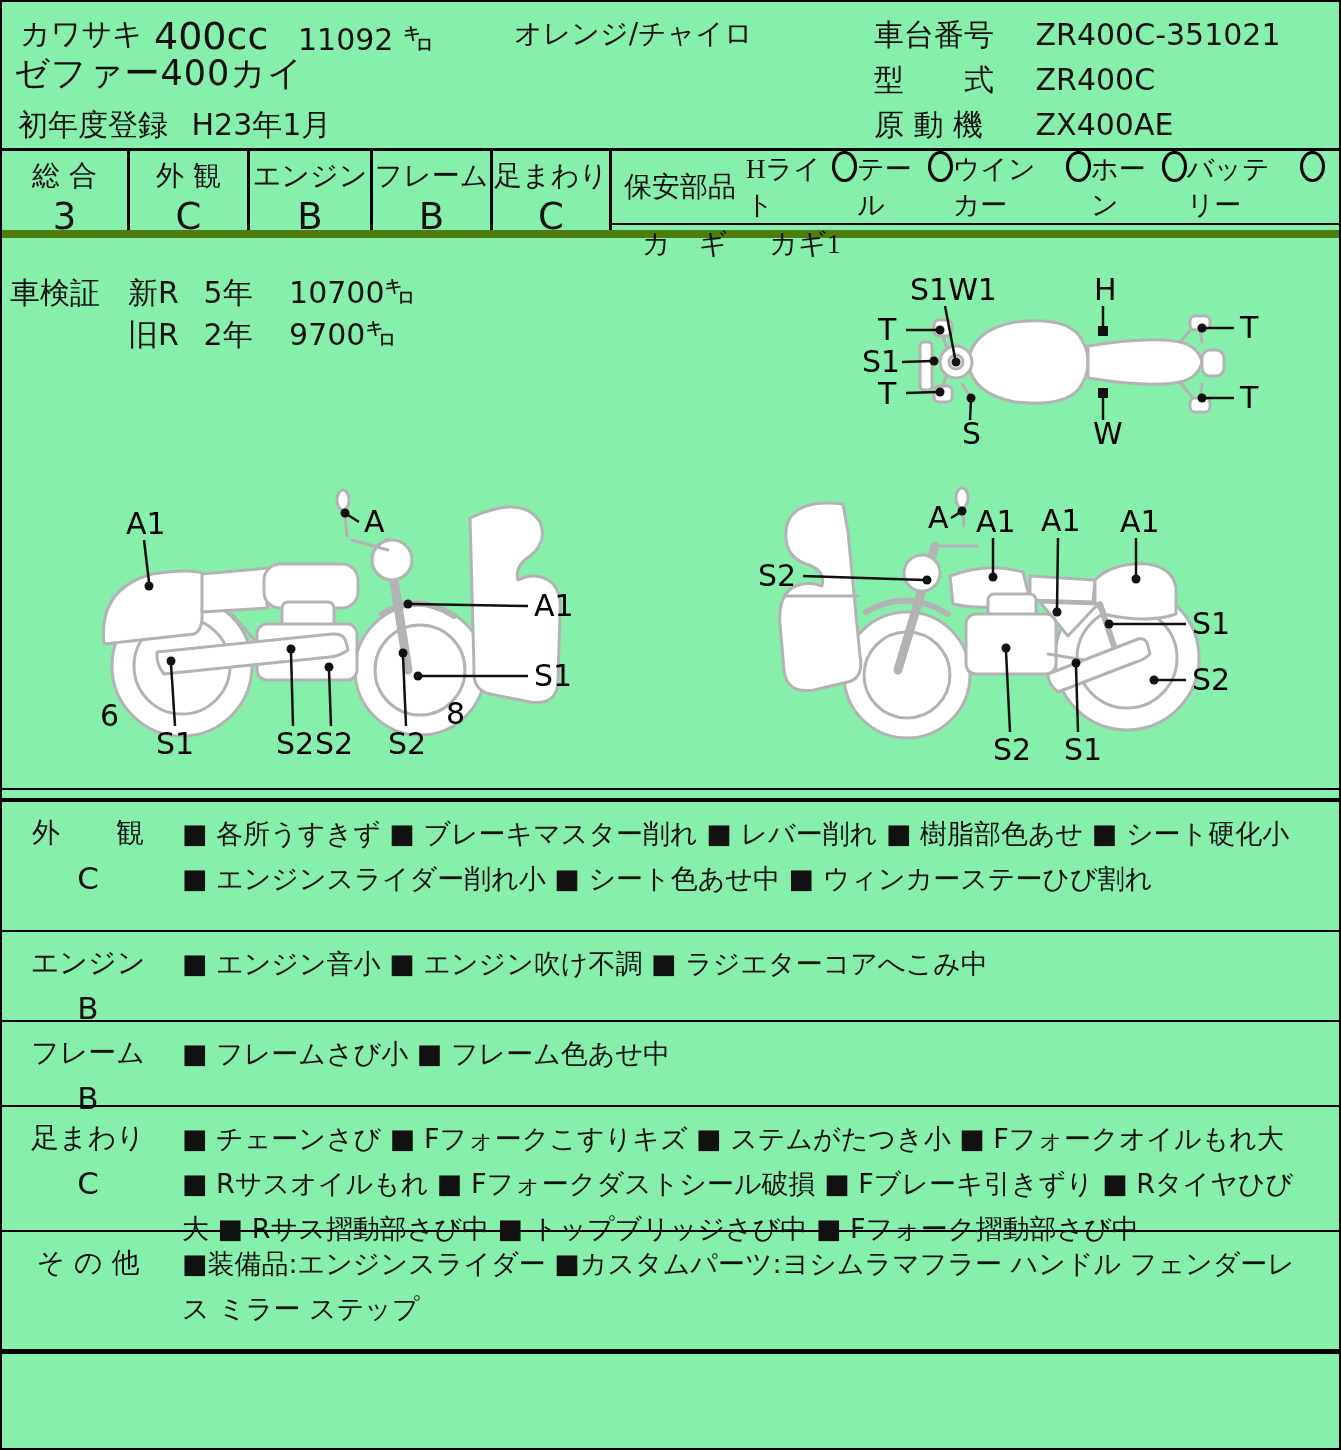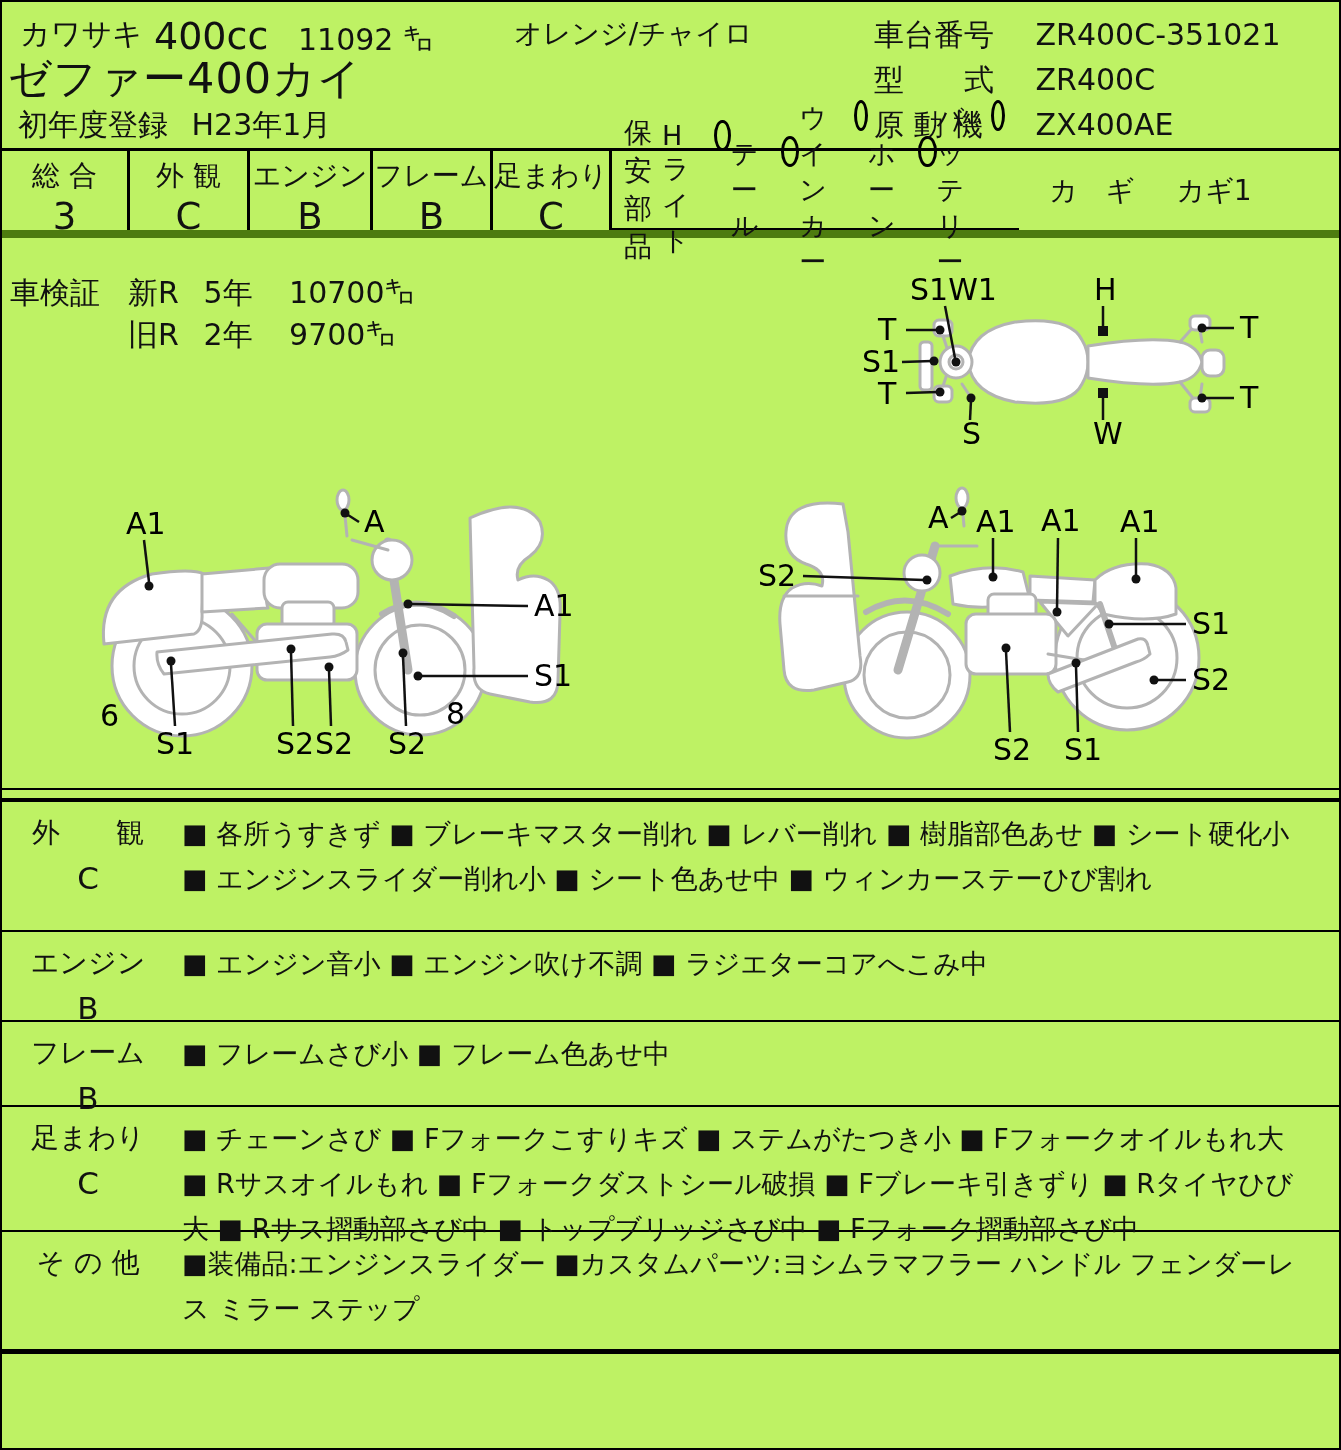--- a/index.html
+++ b/index.html
@@ -1,41 +1,41 @@
 <!DOCTYPE html>
 <html><head>
 <meta charset="utf-8">
 <style>
   html,body { margin:0; padding:0; background:#e8e8e8; }
   .page {
     position:relative; width:1341px; height:1450px; margin:0 auto;
-    background:#bef264; color:#111; box-sizing:border-box;
+    background:#86efac; color:#111; box-sizing:border-box;
     border:2px solid #000;
     font-family:"DejaVu Sans","Liberation Sans",sans-serif;
     overflow:hidden;
   }
   
   .header { position:relative; height:146px; }
   .header .abs { position:absolute; white-space:nowrap; }
   .maker    { left:18px;  top:12px; font-size:30px; }
   .disp     { left:152px; top:12px; font-size:38px; }
   .mileage  { left:296px; top:20px; font-size:30px; }
   .colorname{ left:512px; top:13px; font-size:28px; }
-  .model    { left:6px;  top:48px; font-size:43px; letter-spacing:1px; }
+  .model    { left:12px;  top:48px; font-size:35px; letter-spacing:1px; }
   .reg      { left:16px;  top:103px; font-size:30px; }
   .reg .v   { margin-left:14px; }
   .idblock  { left:872px; top:10px; font-size:30px; line-height:45px; }
   .idrow .idlabel { display:inline-block; width:152px; }
   
   .grade-row { display:flex; height:90px; border-top:3px solid #000; border-bottom:8px solid #4d7c0f; box-sizing:border-box; }
   .gcell { box-sizing:border-box; border-right:3px solid #000; text-align:center; }
   .gcell .glabel { font-size:28px; margin-top:6px; }
   .gcell .gvalue { font-size:37px; margin-top:0px; }
   .g0{width:128px}.g1{width:120px}.g2{width:123px}.g3{width:120px}.g4{width:119px}
-  .hoan { flex:1; display:flex; flex-direction:row; box-sizing:border-box; }
+  .hoan { flex:1; display:flex; flex-direction:column; box-sizing:border-box;font-family:Liberation Serif, serif; }
   .hoan-top { flex:1; display:flex; align-items:center; border-bottom:2px solid #000; padding:0 14px 0 12px; font-size:28px; }
   .hoan-label { margin-right:10px; }
   .hoan-items { flex:1; display:flex; justify-content:space-between; align-items:center; }
   .hoan-item { display:flex; align-items:flex-start; }
   .hoan-item .hname { font-size:27px; }
   .ok-circle { display:inline-block; width:25px; height:25px; border:3px solid #000; border-radius:50%; margin-left:10px; }
   .hoan-bottom { flex:1; display:flex; align-items:center; font-size:28px; padding-left:30px; }
   .kagi-value { margin-left:42px; }
   
   .main-box { position:relative; height:552px; border-bottom:2px solid #000; box-sizing:border-box; }

